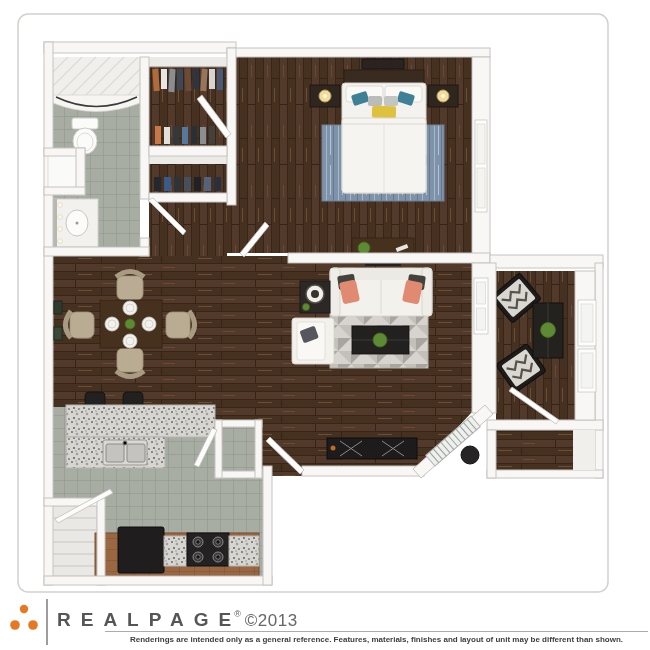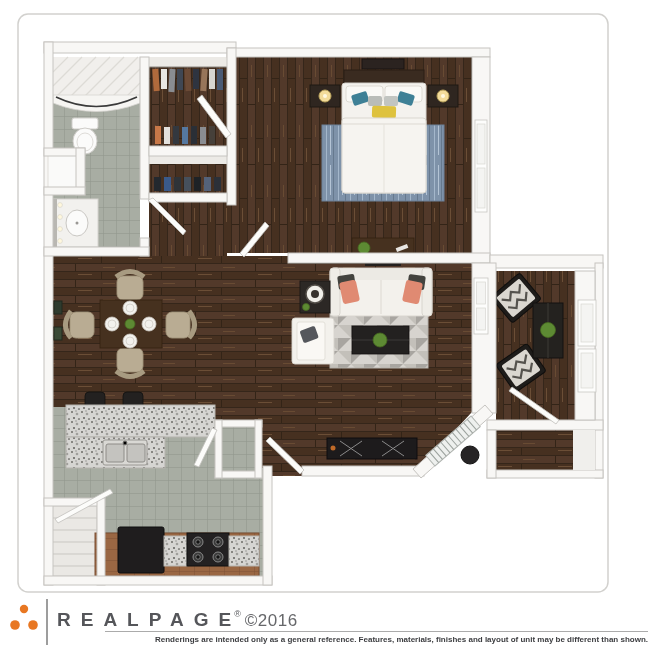--- a/index.html
+++ b/index.html
@@ -20,21 +20,21 @@
 
   
   .footer{position:absolute;left:0;top:595px;width:650px;height:55px;}
   .logo-dots{position:absolute;left:2px;top:3px;}
   .divider{position:absolute;left:46px;top:4px;width:2px;height:46px;background:#9d9d9d;}
   .brandrow{position:absolute;left:57px;top:14px;white-space:nowrap;}
   .wordmark{font-size:19px;font-weight:700;color:#55565a;letter-spacing:10px;}
   .regmark{font-size:9px;color:#55565a;vertical-align:top;margin-left:-7px;}
   .year{font-size:17px;color:#66676a;margin-left:4px;letter-spacing:0.5px;}
   .rule{position:absolute;left:105px;top:36px;width:543px;height:1px;background:#ababab;}
-  .disclaimer{position:absolute;left:105px;top:40px;width:543px;text-align:right;
+  .disclaimer{position:absolute;left:105px;top:40px;width:543px;text-align:center;
      font-size:8px;font-weight:700;color:#3c3d40;}
 </style>
 </head>
 <body>
 
 <div class="page">
 
 <svg class="plan-svg" width="650" height="650" viewBox="0 0 650 650">
   <defs>
     <pattern id="woodv" width="16" height="60" patternUnits="userSpaceOnUse">
@@ -435,19 +435,19 @@
 </svg>
 
 <div class="footer">
   <svg class="logo-dots" width="44" height="40">
     <circle cx="22" cy="11" r="4.2" fill="#e87722"></circle>
     <circle cx="13" cy="27" r="4.8" fill="#e87722"></circle>
     <circle cx="31" cy="27" r="4.8" fill="#e87722"></circle>
   </svg>
   <div class="divider"></div>
   <div class="brandrow">
-    <span class="wordmark">REALPAGE</span><span class="regmark">®</span><span class="year">©2016</span>
+    <span class="wordmark">REALPAGE</span><span class="regmark">®</span><span class="year">©2013</span>
   </div>
   <div class="rule"></div>
   <div class="disclaimer">Renderings are intended only as a general reference. Features, materials, finishes and layout of unit may be different than shown.</div>
 </div>
 
 </div>
 
 </body></html>

